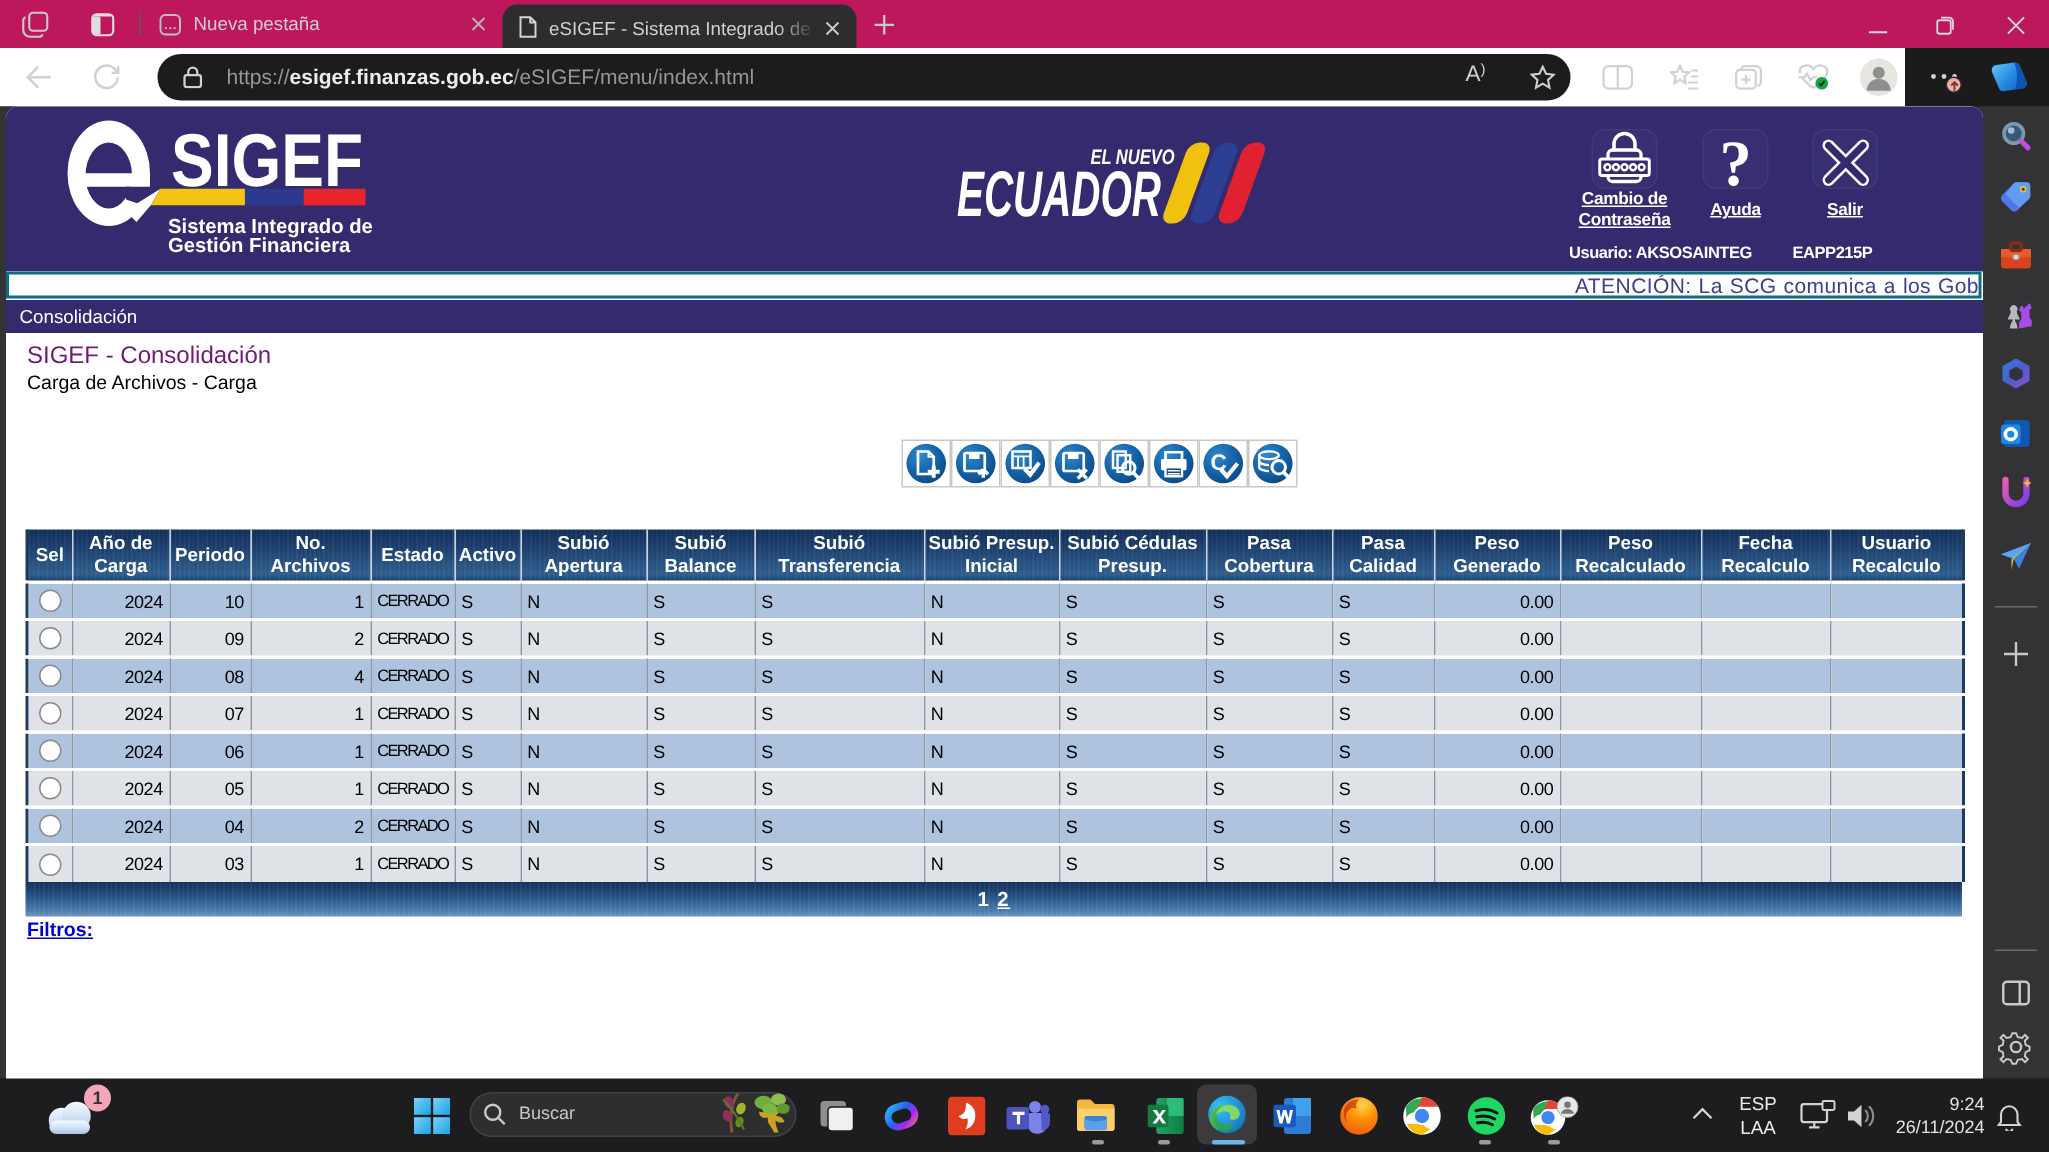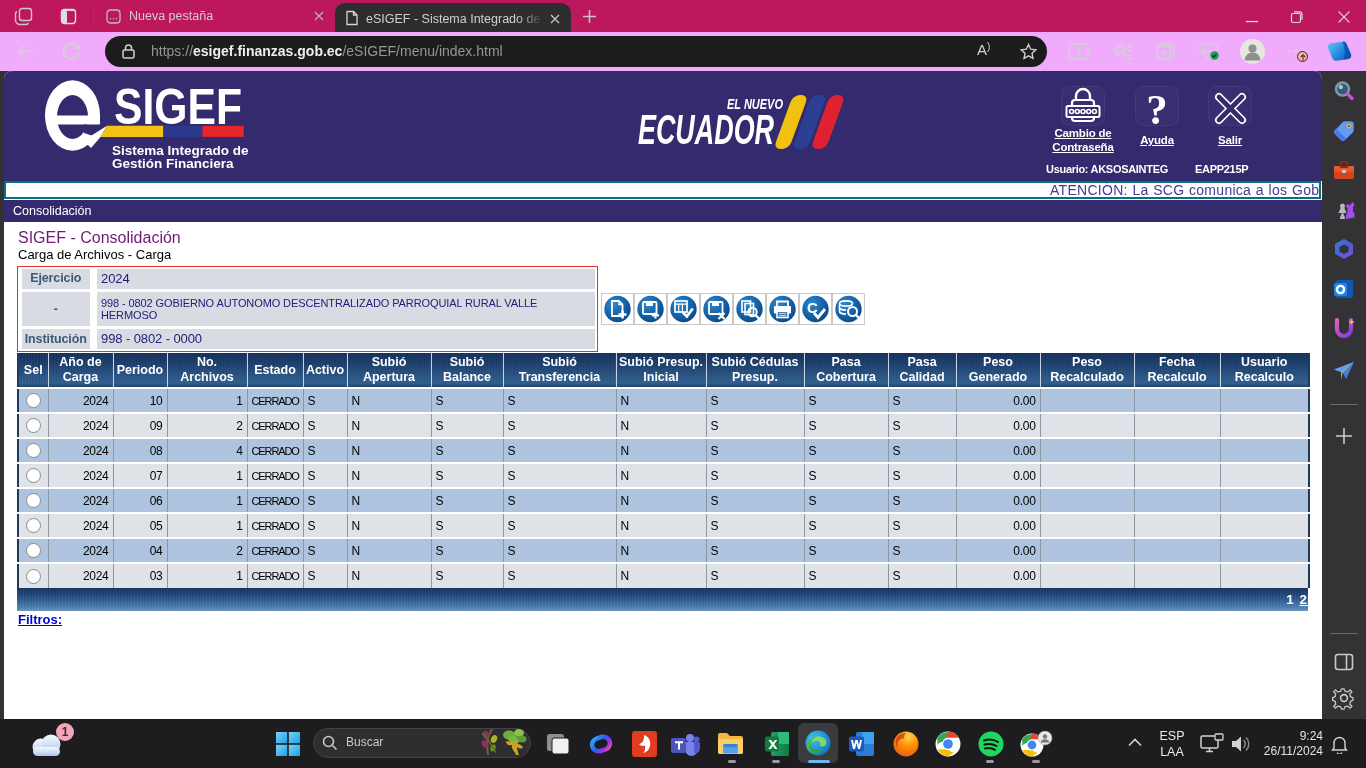--- a/index.html
+++ b/index.html
@@ -2,21 +2,21 @@
 <html><head>
 <meta charset="utf-8">
 <style>
 *{margin:0;padding:0;box-sizing:border-box}
 html,body{width:1366px;height:768px;overflow:hidden}
 body{font-family:"Liberation Sans",sans-serif;background:#1c1b1c}
 #s{position:relative;width:1366px;height:768px}
 svg{display:block}
 
 #tabbar{position:absolute;left:0;top:0;width:1366px;height:32px;background:#be185d}
-#addrbar{position:absolute;left:0;top:32px;width:1366px;height:39px;background:#f0abfc}
+#addrbar{position:absolute;left:0;top:32px;width:1270px;height:39px;background:#ffffff}
 .tab-active{position:absolute;left:335px;top:3px;width:236px;height:29px;background:#2d2c2e;border-radius:10px 10px 0 0}
 .tabtxt{position:absolute;font-size:12.5px;color:#cfcfcf;top:9px;white-space:nowrap}
 #urlpill{position:absolute;left:105px;top:4px;width:942px;height:31px;background:#1d1c1d;border-radius:16px}
 .url{position:absolute;left:46px;top:7px;font-size:14px;color:#969696;white-space:nowrap}
 .url b{color:#ededed;font-weight:bold}
 .wbtn{position:absolute;top:0;width:14px;height:14px}
 
 #frame{position:absolute;left:0;top:71px;width:1366px;height:648px;background:#333336}
 #page{position:absolute;left:4px;top:0px;width:1318px;height:752px;background:#fff;border-radius:8px 8px 10px 10px;overflow:hidden}
 #sidebar{position:absolute;right:0;top:0;width:44px;height:648px;background:#333336}
@@ -39,21 +39,21 @@
 .tcell{position:absolute;top:0;width:33px;height:32px;background:#fff;border:1px solid #c9c9c9}
 
 #dtable{position:absolute;left:13px;top:282px;width:1286px;border-collapse:collapse;table-layout:fixed;font-size:13px;border-left:2.5px solid #1d3a5f;border-right:2.5px solid #1d3a5f}
 #dtable th{background:repeating-linear-gradient(90deg,rgba(255,255,255,.05) 0 1px,rgba(0,0,0,0) 1px 3px),linear-gradient(180deg,#132f58 0%,#1a3c6a 30%,#27517f 65%,#2e5d8e 88%,#1d4166 100%);border-bottom:1px solid #0e2a4c;color:#fff;font-weight:bold;font-size:12.5px;height:35px;border-right:1px solid #c7d3e0;line-height:15px;padding:0 2px}
 #dtable td{height:25px;border-right:1px solid #8b97a5;border-top:2px solid #fff;padding:0 4px;color:#000;overflow:hidden;white-space:nowrap;font-size:12px;letter-spacing:-0.3px}
 #dtable tr.b td{background:#adc3de}
 #dtable tr.g td{background:#dfe2e6}
 .num{text-align:right}
 #dtable td.es{font-size:11px;letter-spacing:-1.1px;padding:0 0 0 4px}
 .radio{display:inline-block;width:15px;height:15px;border-radius:50%;background:#fff;border:1px solid #8a8a8a;vertical-align:middle}
-#pgbar{position:absolute;left:13px;top:517px;width:1291px;height:23px;background:repeating-linear-gradient(90deg,rgba(255,255,255,.05) 0 1px,rgba(0,0,0,0) 1px 3px),linear-gradient(180deg,#15325a 0%,#1d4271 25%,#2f5f92 55%,#4d7fae 85%,#6f94bd 100%);color:#fff;font-size:13.5px;font-weight:bold;text-align:right;line-height:23px;letter-spacing:1px}
+#pgbar{position:absolute;left:13px;top:517px;width:1291px;height:23px;background:repeating-linear-gradient(90deg,rgba(255,255,255,.05) 0 1px,rgba(0,0,0,0) 1px 3px),linear-gradient(180deg,#15325a 0%,#1d4271 25%,#2f5f92 55%,#4d7fae 85%,#6f94bd 100%);color:#fff;font-size:13.5px;font-weight:bold;text-align:center;line-height:23px;letter-spacing:1px}
 #filtros{position:absolute;left:14px;top:541px;font-size:13px;font-weight:bold;color:#0000d4;text-decoration:underline}
 
 #taskbar{position:absolute;left:0;top:719px;width:1366px;height:49px;background:#1d1d1f}
 .tline{position:absolute;top:41px;height:3px;border-radius:2px;background:#9a9a9a}
 </style>
 </head>
 <body>
 <div id="s">
   <div id="tabbar">
 <svg style="position:absolute;left:14px;top:7px" width="19" height="19" viewBox="0 0 19 19" fill="none" stroke="#c9c9c9" stroke-width="1.4">
@@ -220,28 +220,20 @@
 <div class="hlbl" style="left:1181px;top:62px;width:90px">Salir</div>
 <div class="husr" style="left:1042px">Usuario: AKSOSAINTEG</div>
 <div class="husr" style="left:1191px">EAPP215P</div>
 </div>
       <div id="marq">
           <span>ATENCIÓN: La SCG comunica a los Gobiernos Autónomos</span>
         </div>
       <div id="menubar">Consolidación</div>
       <div class="title">SIGEF - Consolidación</div>
       <div class="subtitle">Carga de Archivos - Carga</div>
-      <div id="formtbl">
-<div class="fcell flbl" style="left:4px;top:2.5px;width:67.5px;height:19.5px;line-height:19.5px">Ejercicio</div>
-<div class="fcell" style="left:79px;top:2.5px;width:498px;height:19.5px;line-height:19.5px;padding-left:4px;font-size:13px">2024</div>
-<div class="fcell flbl" style="left:4px;top:25px;width:67.5px;height:34.5px;line-height:34.5px">-</div>
-<div class="fcell" style="left:79px;top:25px;width:498px;height:34.5px;padding-left:4px;padding-top:5px;line-height:12.2px;font-size:11px">998 - 0802 GOBIERNO AUTONOMO DESCENTRALIZADO PARROQUIAL RURAL VALLE<br>HERMOSO</div>
-<div class="fcell flbl" style="left:4px;top:62.5px;width:67.5px;height:20px;line-height:20px">Institución</div>
-<div class="fcell" style="left:79px;top:62.5px;width:498px;height:20px;line-height:20px;padding-left:4px;font-size:13px">998 - 0802 - 0000</div>
-</div>
       <div id="tools">
           <svg width="0" height="0" style="position:absolute">
             <defs>
 <radialGradient id="bc" cx="35%" cy="30%" r="75%">
 <stop offset="0%" stop-color="#3387cb"></stop>
                 <stop offset="55%" stop-color="#1565ab"></stop>
                 <stop offset="100%" stop-color="#0a4a88"></stop>
 </radialGradient>
             </defs>
           </svg>

